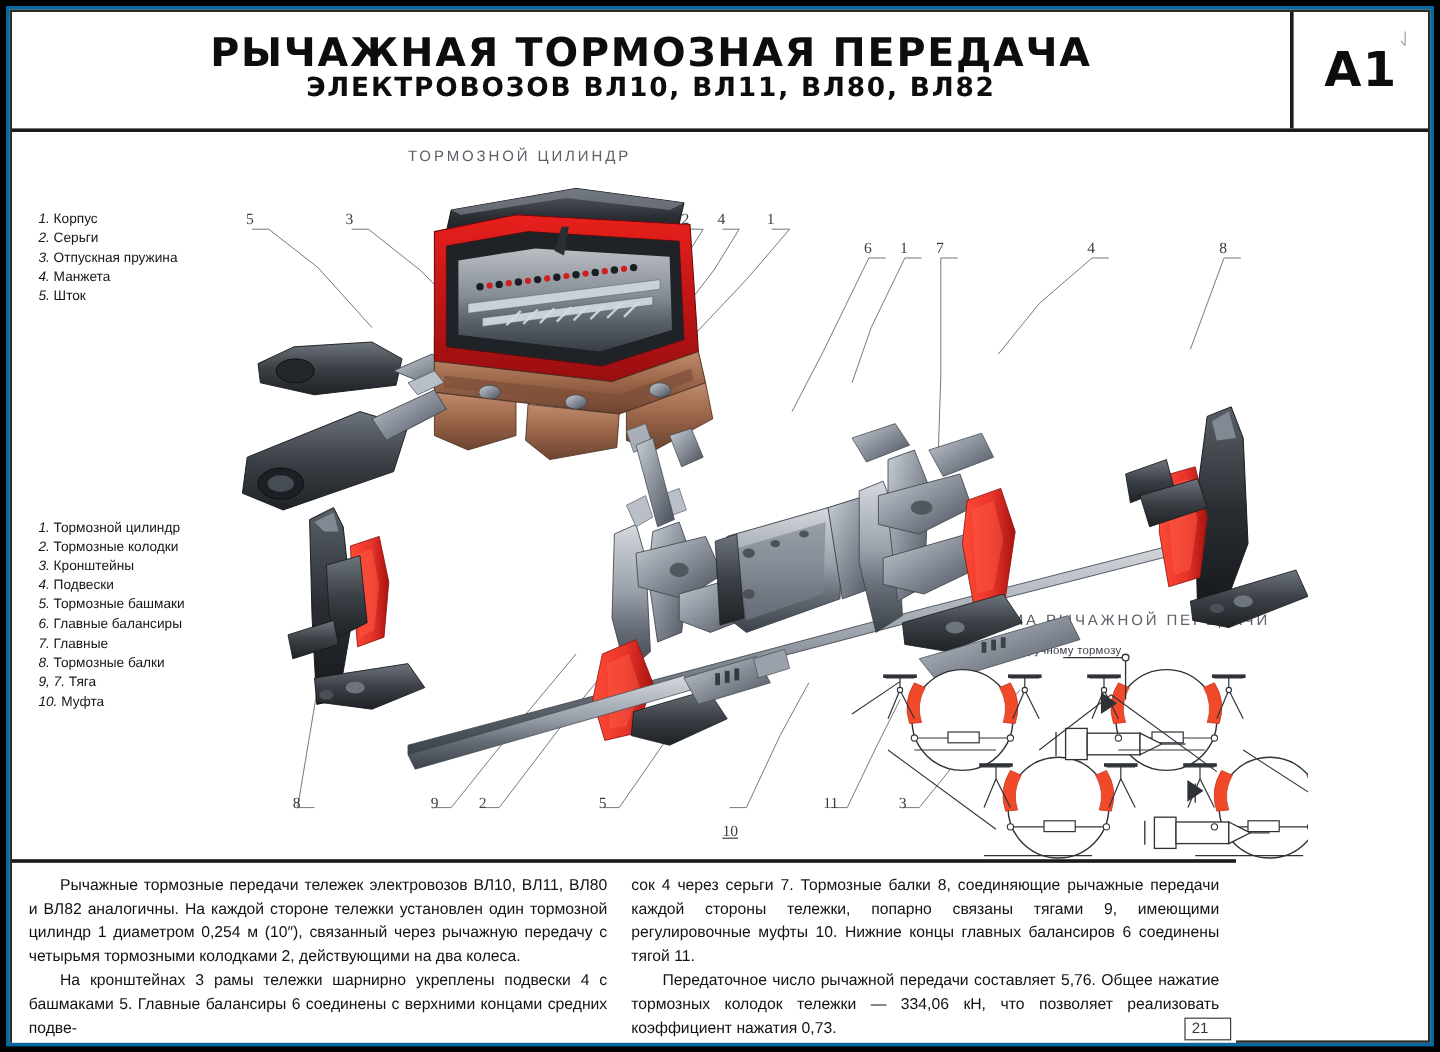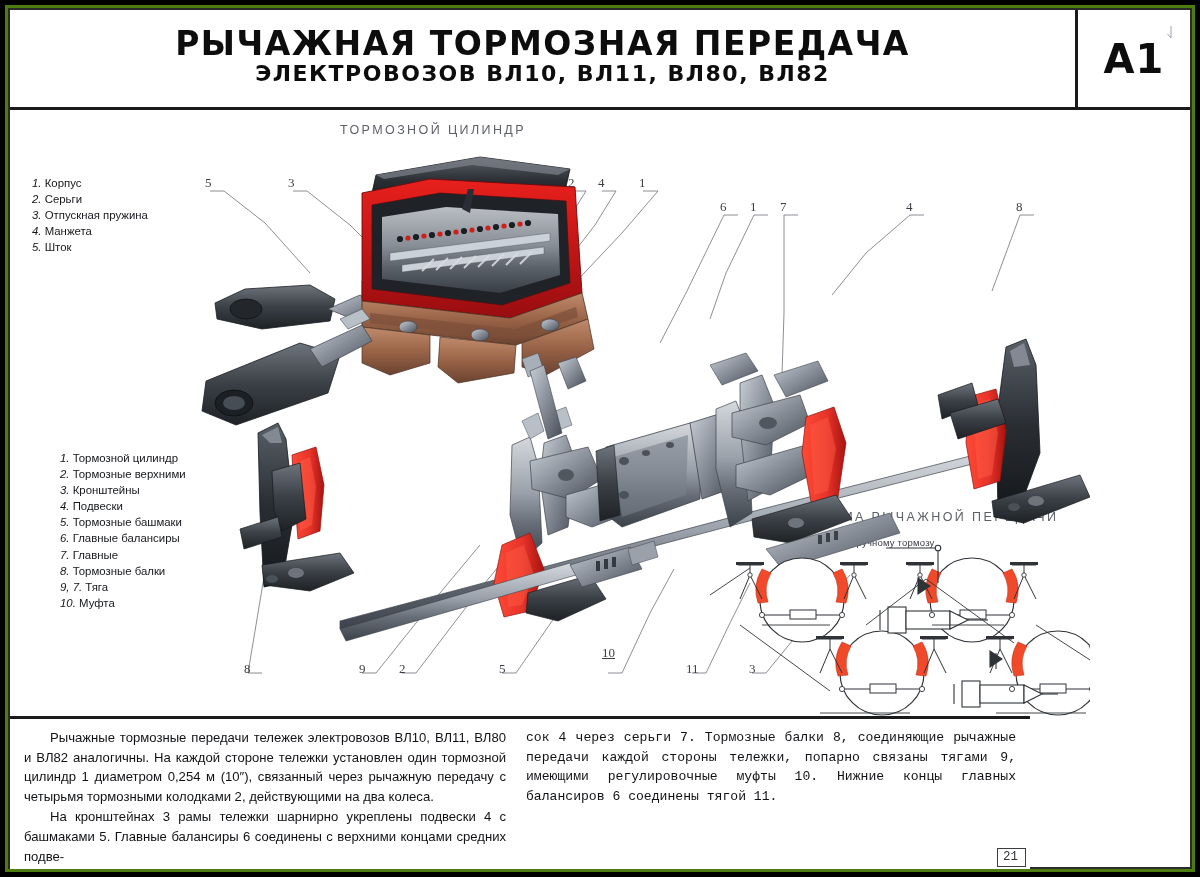--- a/index.html
+++ b/index.html
@@ -1,18 +1,18 @@
 <!DOCTYPE html>
 <html><head>
 <meta charset="utf-8">
 <style>
   html,body{margin:0;padding:0;background:#ffffff;}
   body{width:1200px;height:877px;overflow:hidden;font-family:"Liberation Sans",sans-serif;}
 
-  #poster{position:relative;width:1200px;height:877px;background:#4d7c0f;box-sizing:border-box;}
+  #poster{position:relative;width:1200px;height:877px;background:#0369a1;box-sizing:border-box;}
 
   
   .frame-outer{position:absolute;left:0;top:0;width:1200px;height:877px;border:5px solid #000;box-sizing:border-box;}
   .frame-inner{position:absolute;left:8px;top:8px;width:1184px;height:861px;border:2px solid #2b2b2b;box-sizing:border-box;background:#fff;}
 
   
   .titlebar{position:absolute;left:10px;top:10px;width:1180px;height:100px;box-sizing:border-box;
             border-bottom:3px solid #1a1a1a;display:flex;align-items:stretch;background:#fff;}
   .title-cell{flex:1;display:flex;flex-direction:column;align-items:center;justify-content:center;padding:2px 10px 6px 10px;}
   .title-line{font-weight:bold;letter-spacing:1.5px;color:#0d0d0d;white-space:nowrap;
@@ -30,36 +30,36 @@
   .fig-heading{position:absolute;font-size:12.5px;letter-spacing:2.4px;color:#5c5f66;
                font-family:"Liberation Sans",sans-serif;white-space:nowrap;}
   .fig-heading.h-cyl{left:330px;top:10px;}
   .fig-heading.h-sch{left:800px;top:397px;}
   .sch-sub{position:absolute;left:838px;top:424px;font-size:9.5px;color:#3a3d44;letter-spacing:.2px;white-space:nowrap;}
 
   
   .legend{position:absolute;font-size:11.4px;color:#15171b;line-height:16.1px;white-space:nowrap;}
   .legend .num{font-style:italic;}
   .legend.lg1{left:22px;top:62px;}
-  .legend.lg2{left:22px;top:337px;margin-left:28px;}
+  .legend.lg2{left:22px;top:319px;}
 
   
   .callout{position:absolute;font-size:13px;color:#3c3f45;font-family:"Liberation Serif",serif;}
 
   svg.art{position:absolute;left:0;top:0;width:1180px;height:603px;}
 
   
   .textzone{position:absolute;left:10px;top:716px;width:1020px;height:153px;
             border-top:3px solid #1a1a1a;box-sizing:border-box;display:flex;background:#fff;}
   .col{width:50%;box-sizing:border-box;padding:9px 14px 4px 14px;position:relative;}
-  .col.right{padding-left:6px;font-family:Liberation Mono, monospace;}
+  .col.right{padding-left:6px;}
   .para{font-size:13.1px;line-height:19.6px;color:#101215;text-align:justify;margin:0 0 1px 0;}
   .para.ind{text-indent:26px;}
   .pagebox{position:absolute;right:4px;bottom:2px;border:1.6px solid #3a3d44;
-           padding:0px 7px 1px 5px;font-size:12.5px;color:#33363c;line-height:16px;}
+           padding:0px 18px 1px 5px;font-size:12.5px;color:#33363c;line-height:16px;}
 </style>
 </head>
 <body>
 
 <div id="poster">
 
   <div class="frame-outer"></div>
   <div class="frame-inner"></div>
 
   <div class="titlebar">
@@ -84,21 +84,21 @@
     <div class="legend lg1">
       <div><span class="num">1.</span> <span>Корпус</span></div>
       <div><span class="num">2.</span> <span>Серьги</span></div>
       <div><span class="num">3.</span> <span>Отпускная пружина</span></div>
       <div><span class="num">4.</span> <span>Манжета</span></div>
       <div><span class="num">5.</span> <span>Шток</span></div>
     </div>
 
     <div class="legend lg2">
       <div><span class="num">1.</span> <span>Тормозной цилиндр</span></div>
-      <div><span class="num">2.</span> <span>Тормозные верхними</span></div>
+      <div><span class="num">2.</span> <span>Тормозные колодки</span></div>
       <div><span class="num">3.</span> <span>Кронштейны</span></div>
       <div><span class="num">4.</span> <span>Подвески</span></div>
       <div><span class="num">5.</span> <span>Тормозные башмаки</span></div>
       <div><span class="num">6.</span> <span>Главные балансиры</span></div>
       <div><span class="num">7.</span> <span>Главные</span></div>
       <div><span class="num">8.</span> <span>Тормозные балки</span></div>
       <div><span class="num">9, 7.</span> <span>Тяга</span></div>
       <div><span class="num">10.</span> <span>Муфта</span></div>
     </div>
 
@@ -418,29 +418,30 @@
     <div class="callout" style="left:710px;top:86px;">6</div>
     <div class="callout" style="left:740px;top:86px;">1</div>
     <div class="callout" style="left:770px;top:86px;">7</div>
     <div class="callout" style="left:896px;top:86px;">4</div>
     <div class="callout" style="left:1006px;top:86px;">8</div>
 
     <div class="callout" style="left:234px;top:548px;">8</div>
     <div class="callout" style="left:349px;top:548px;">9</div>
     <div class="callout" style="left:389px;top:548px;">2</div>
     <div class="callout" style="left:489px;top:548px;">5</div>
-    <div class="callout" style="left:592px;top:532px;text-decoration:underline;">10</div>
+    <div class="callout" style="left:592px;top:572px;text-decoration:underline;">10</div>
     <div class="callout" style="left:676px;top:548px;">11</div>
     <div class="callout" style="left:739px;top:548px;">3</div>
   </div>
 
   <div class="textzone">
     <div class="col left">
       <p class="para ind">Рычажные тормозные передачи тележек электровозов ВЛ10, ВЛ11, ВЛ80 и ВЛ82 аналогичны. На каждой стороне тележки установлен один тормозной цилиндр 1 диаметром 0,254 м (10″), связанный через рычажную передачу с четырьмя тормозными колодками 2, действующими на два колеса.</p>
       <p class="para ind">На кронштейнах 3 рамы тележки шарнирно укреплены подвески 4 с башмаками 5. Главные балансиры 6 соединены с верхними концами средних подве-</p>
     </div>
     <div class="col right">
       <p class="para">сок 4 через серьги 7. Тормозные балки 8, соединяющие рычажные передачи каждой стороны тележки, попарно связаны тягами 9, имеющими регулировочные муфты 10. Нижние концы главных балансиров 6 соединены тягой 11.</p>
+      <p class="para ind">Передаточное число рычажной передачи составляет 5,76. Общее нажатие тормозных колодок тележки — 334,06 кН, что позволяет реализовать коэффициент нажатия 0,73.</p>
       <div class="pagebox">21</div>
     </div>
   </div>
 
 </div>
 
 </body></html>

